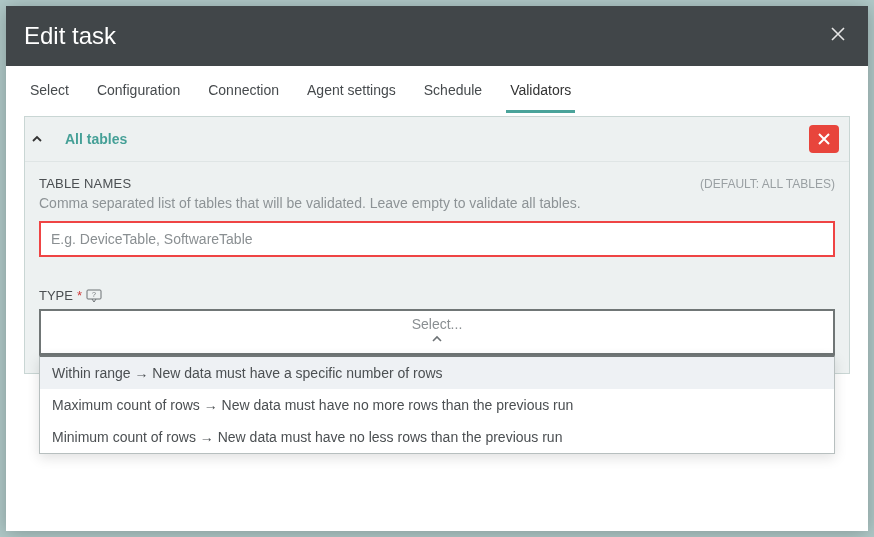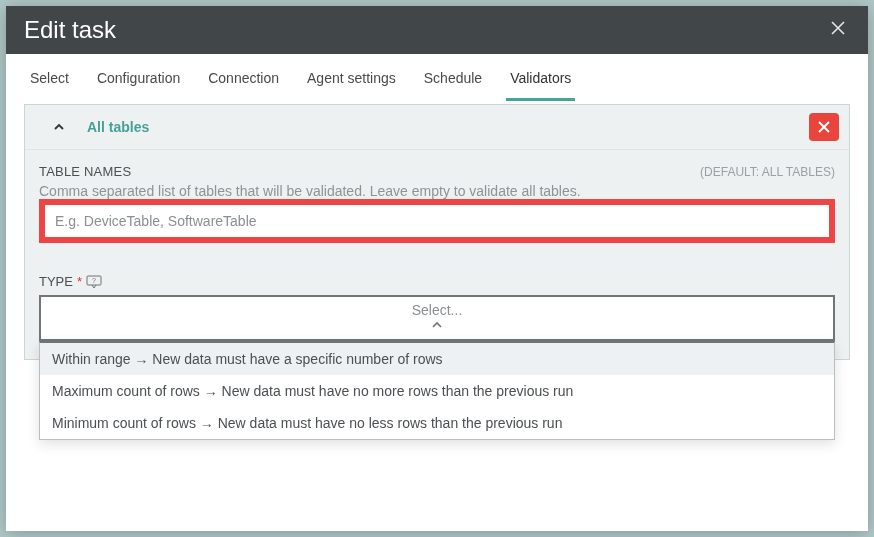--- a/index.html
+++ b/index.html
@@ -22,21 +22,21 @@
     top: 6px;
     bottom: 6px;
     background: #fff;
     box-shadow: 0 2px 18px rgba(0,0,0,.25);
     display: flex;
     flex-direction: column;
   }
   .dlg-header {
     background: #414649;
     color: #fff;
-    height: 48px;
+    height: 60px;
     display: flex;
     align-items: center;
     padding: 0 18px;
     justify-content: space-between;
   }
   .dlg-title {
     font-size: 24px;
     font-weight: 300;
   }
   .dlg-close {
@@ -71,21 +71,21 @@
   }
   .panel {
     border: 1px solid #c9d6d4;
     background: #edf1f1;
     position: relative;
   }
   .panel-header {
     display: flex;
     align-items: center;
     justify-content: space-between;
-    padding: 8px 10px 8px 22px;
+    padding: 8px 10px 8px 0;
     border-bottom: 1px solid #dfe5e5;
   }
   .panel-header-left {
     display: flex;
     align-items: center;
     gap: 16px;
   }
   .chev-up {
     display:inline-flex;
     padding: 2px 6px;
@@ -124,23 +124,23 @@
     font-size: 12px;
     color: #9aa0a3;
   }
   .field-help {
     font-size: 14px;
     color: #8d9396;
     margin-top: 4px;
   }
   .text-input {
     width: 100%;
-    margin-top: 0;
+    margin-top: 10px;
     padding: 8px 10px;
-    border: 6px solid #ef4444;
+    border: 2px solid #ef4444;
     background: #fff;
     font-size: 14px;
     color:#333;
     outline:none;
   }
   .text-input::placeholder { color: #8a8f92; }
   .type-block { margin-top: 22px; }
   .type-label {
     font-size: 13px;
     color: #4b4f52;

